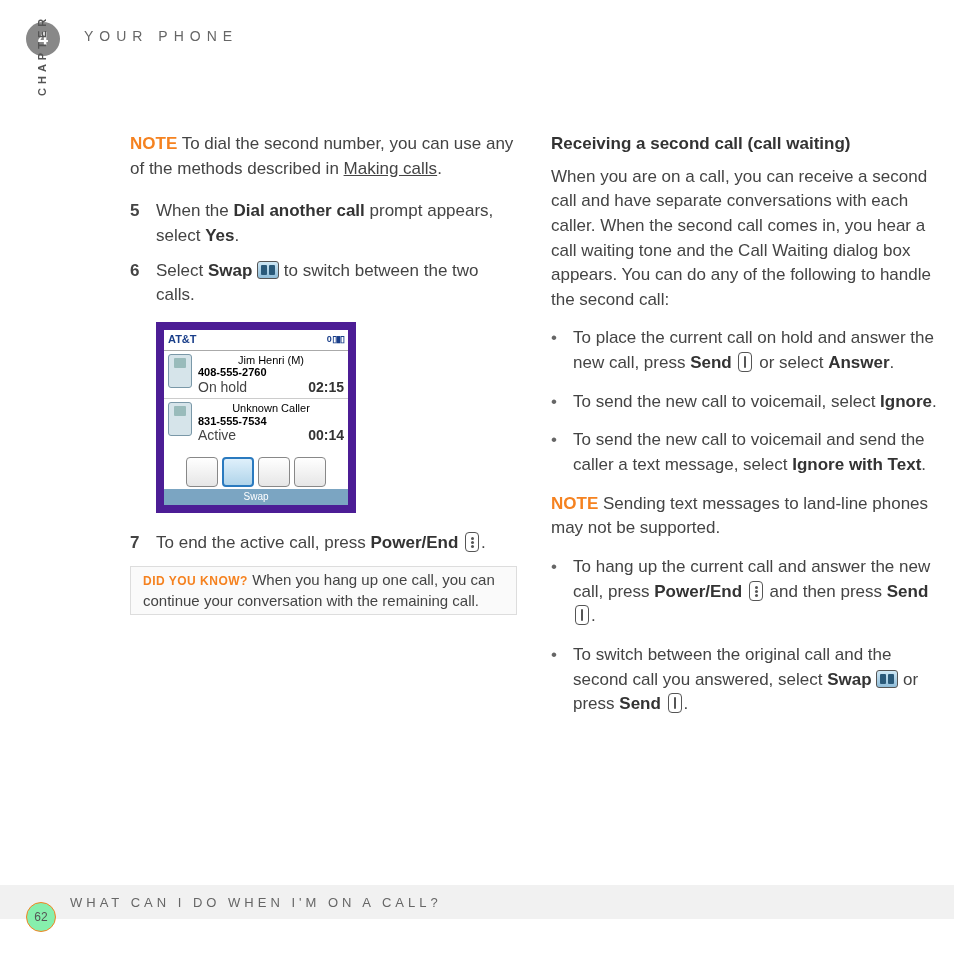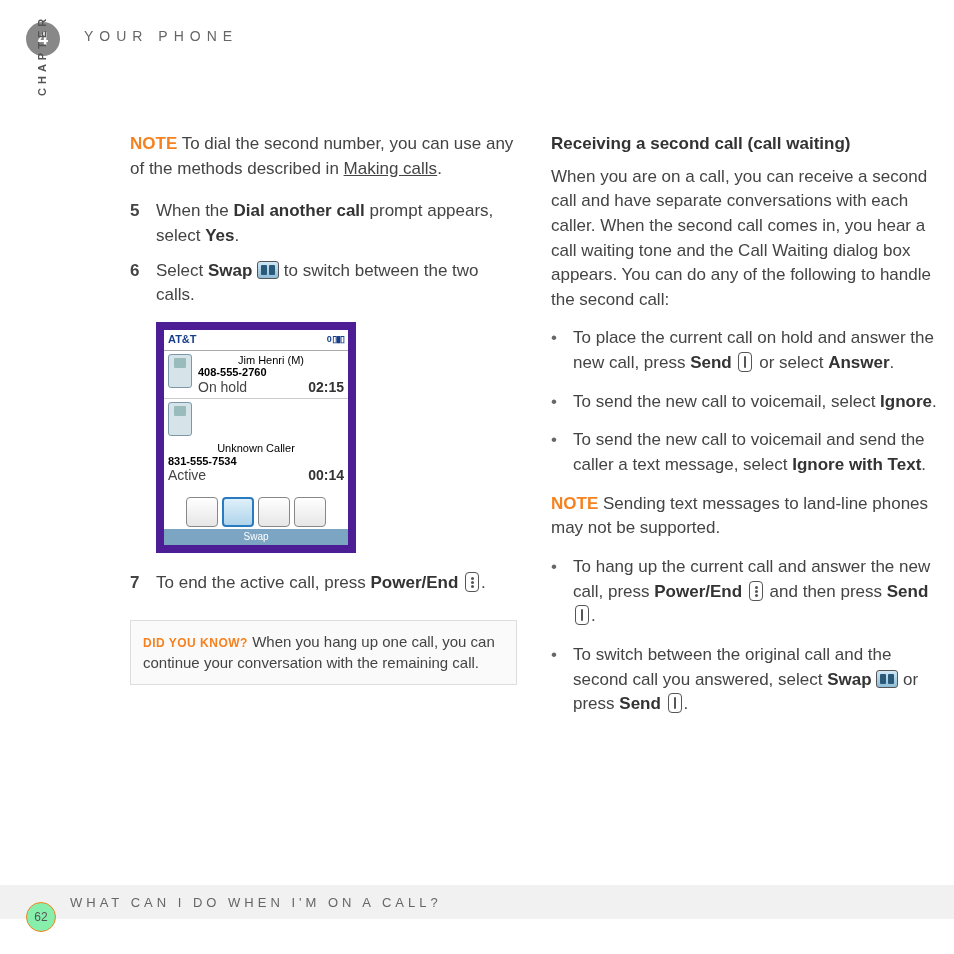--- a/index.html
+++ b/index.html
@@ -19,32 +19,32 @@
   .icon-swap { display:inline-block; width:22px; height:18px; border:1px solid #555; border-radius:3px; background:linear-gradient(#cfe8f5,#8fbcd8); vertical-align:-3px; position:relative;}
   .icon-swap::before, .icon-swap::after { content:""; position:absolute; top:3px; width:6px; height:10px; background:#2a5a7a; border-radius:1px;}
   .icon-swap::before{left:3px;} .icon-swap::after{right:3px;}
   .icon-key { display:inline-block; width:14px; height:20px; border:1.5px solid #555; border-radius:4px; vertical-align:-4px; position:relative; background:#fff; margin:0 2px;}
   .icon-key.dotbar::before{content:""; position:absolute; left:5px; top:3px; width:2px; height:12px; background:#555; border-radius:1px;}
   .icon-key.dots::before{content:""; position:absolute; left:5px; top:4px; width:3px; height:3px; background:#555; border-radius:50%; box-shadow:0 4px 0 #555, 0 8px 0 #555;}
   .screenshot { margin: 14px 0 14px 26px; width: 200px; border:8px solid #4c1d95; background:#fff; font-family: Verdana, Arial, sans-serif; }
   .shot-top { display:flex; justify-content:space-between; align-items:center; padding:2px 4px; background:#fff; border-bottom:1px solid #aaa; font-size:11px; font-weight:bold; color:#1a3f8a;}
   .sig { font-size:9px; color:#1a3f8a; letter-spacing:-1px;}
   .call-row { display:flex; gap:6px; padding:3px 4px; background:#fff;}
-  .call-row + .call-row { border-top:1px solid #ccc;flex-direction:column;}
+  .call-row + .call-row { border-top:1px solid #ccc;}
   .phone-ico { width:24px; height:34px; background:#d6e4ea; border:1px solid #7a98a8; border-radius:3px; position:relative; flex:none;}
   .phone-ico::before{content:""; position:absolute; left:5px; top:3px; width:12px; height:10px; background:#9bb; border-radius:1px;}
   .call-info { flex:1; font-size:11px; line-height:1.15;}
   .call-info .name{font-weight:normal; color:#000;text-align:center;}
   .call-info .num{font-weight:bold; color:#000; font-size:11px;}
   .status-row{display:flex; justify-content:space-between; font-size:14px;}
   .shot-btns { display:flex; gap:4px; justify-content:center; padding:10px 4px 2px 4px;}
   .sbtn { width:32px; height:30px; border:1px solid #888; border-radius:4px; background:linear-gradient(#fff,#e6e6e6);}
   .sbtn.sel{border:2px solid #2a7abf; background:linear-gradient(#dff0fb,#b0d4ea);}
   .shot-label{ text-align:center; font-size:10px; color:#fff; background:#7ba5c2; padding:1px 0;}
-  .didyouknow { margin-top:24px; border:1px solid #ddd; background:#fafafa; padding:10px 12px; font-size:15px; }
+  .didyouknow { margin-top:10px; border:1px solid #ddd; background:#fafafa; padding:2px 12px; font-size:15px; }
   .dyk-label { color:#f58220; font-weight:bold; font-size:12px; letter-spacing:0.5px;}
   .subhead { font-weight:bold; color:#333; margin-bottom:8px; }
   ul.bullets { list-style:none; margin-top:14px; }
   ul.bullets > li { display:flex; margin-bottom:14px; }
   ul.bullets .dot { width:22px; flex:none; color:#666; }
   ul.bullets .txt { flex:1; }
   .note2 { margin: 6px 0 14px 0; }
   .footer-bar { position:absolute; left:0; bottom:35px; width:954px; height:34px; background:#f1f1f1; display:flex; align-items:center; }
   .page-num-badge { position:absolute; left:26px; bottom:22px; width:30px; height:30px; border:1.5px solid #f58220; border-radius:50%; background:#86efac; display:flex; align-items:center; justify-content:center; font-size:12px; color:#555;}
   .footer-text { margin-left:70px; font-size:13px; letter-spacing:4px; color:#666; }

